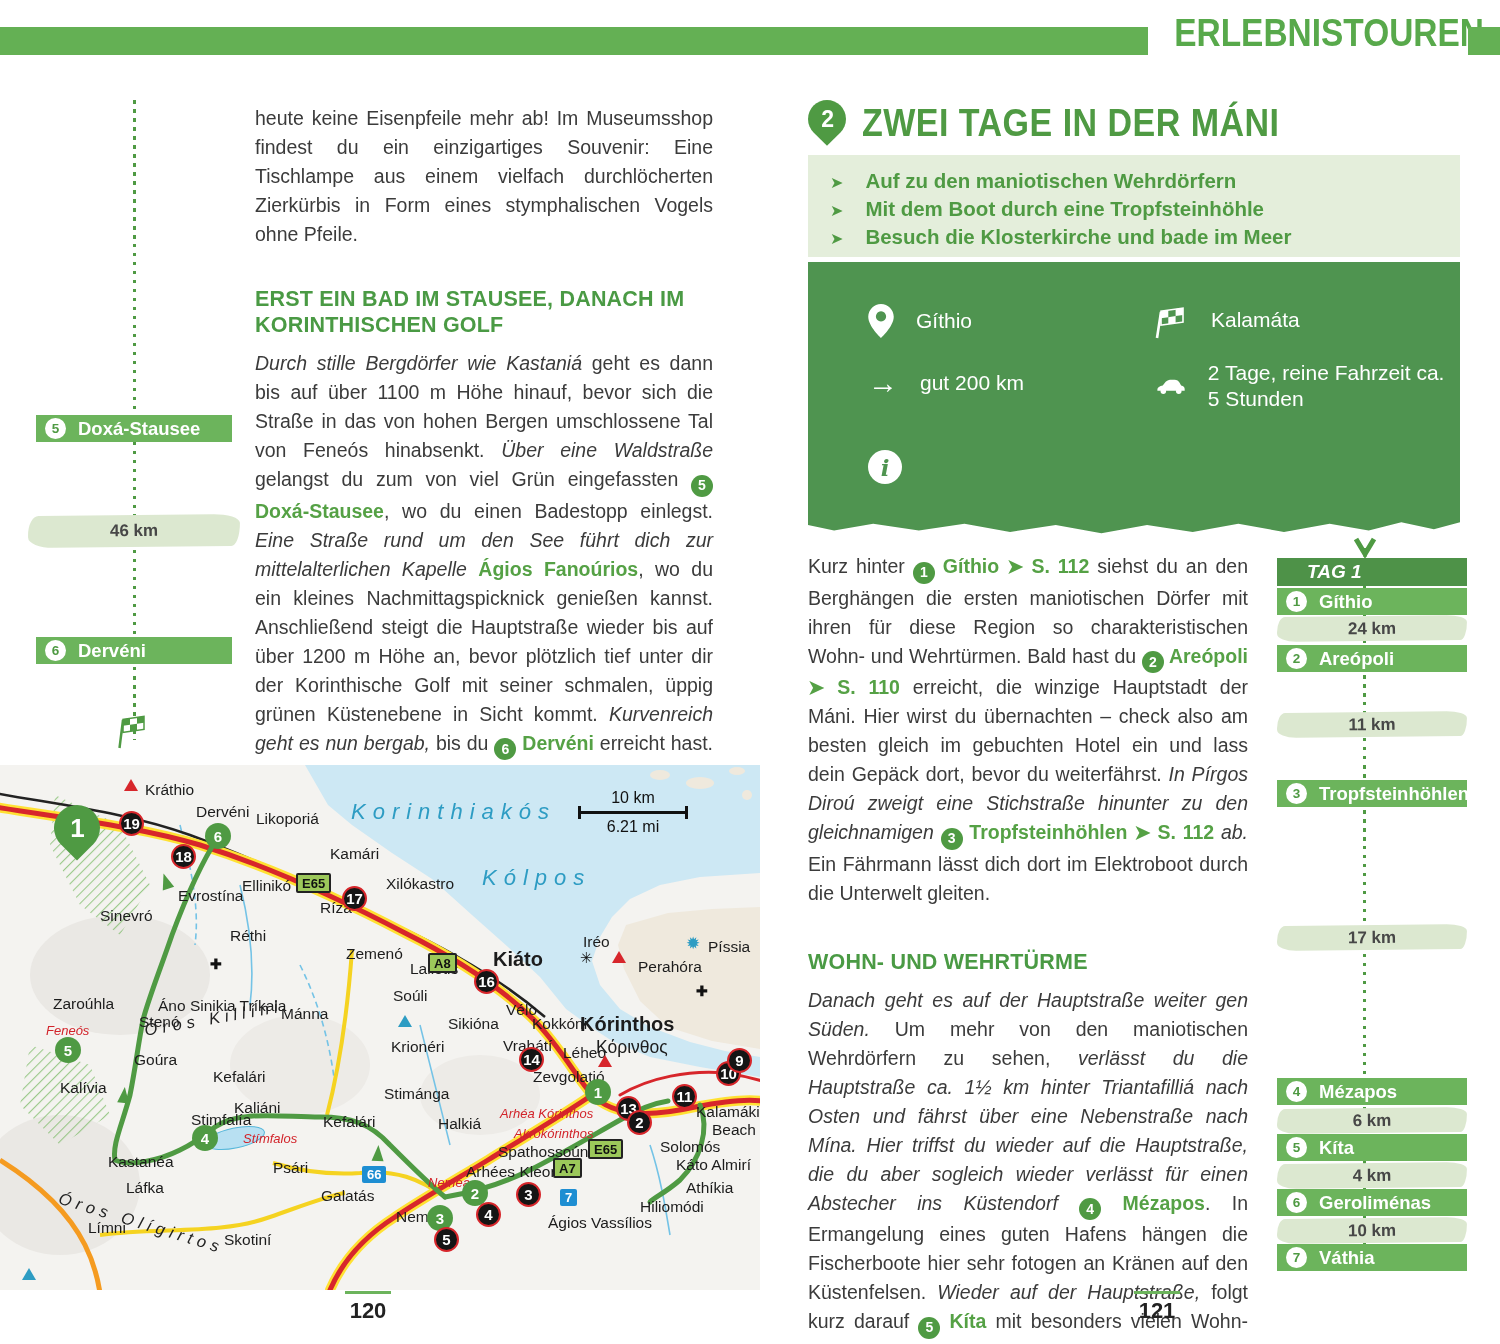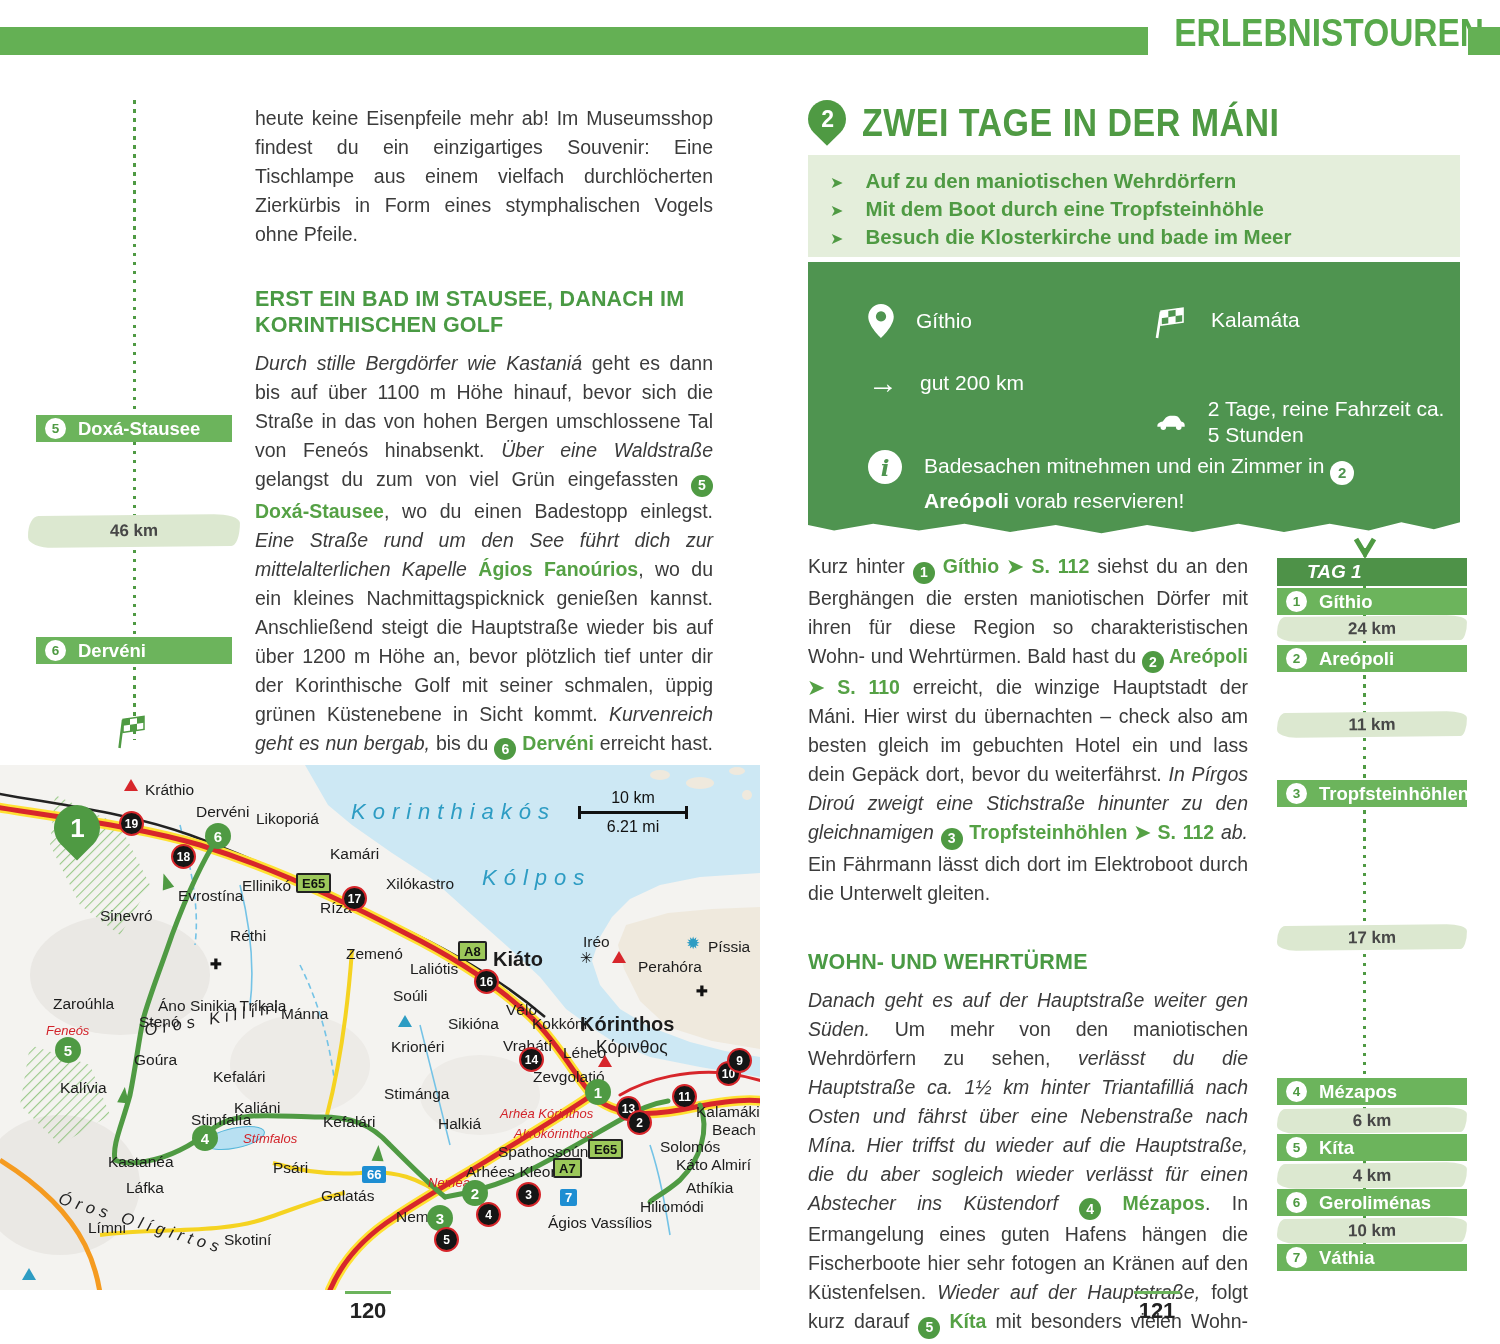--- a/index.html
+++ b/index.html
@@ -61,21 +61,21 @@
   
   .map{position:absolute;left:0;top:765px;width:760px;height:525px;overflow:hidden;background:#f4f3f0;}
   .map svg{position:absolute;left:0;top:0;}
   .maplabel{position:absolute;white-space:nowrap;font-size:15.5px;color:#1c1c1c;transform-origin:left top;}
   .maplabel.tb{font-weight:bold;font-size:20px;}
   .maplabel.greek{font-size:17.5px;}
   .maplabel.sea{color:#2d9cc3;font-style:italic;font-size:22px;letter-spacing:7px;}
   .maplabel.red{color:#d2232a;font-style:italic;font-size:13px;}
   .maplabel.mtn{font-style:italic;letter-spacing:5px;font-size:16.5px;color:#222;}
   .mapmarker{position:absolute;display:flex;align-items:center;justify-content:center;}
-  .mk-black{width:21px;height:21px;border-radius:50%;background:#151515;border:2px solid #d7262b;color:#fff;font-weight:bold;font-size:12px;}
+  .mk-black{width:21px;height:21px;border-radius:50%;background:#151515;border:2px solid #d7262b;color:#fff;font-weight:bold;font-size:15px;}
   .mk-green{width:26px;height:26px;border-radius:50%;background:#4f9a43;color:#fff;font-weight:bold;font-size:15px;}
   .mk-pin{width:46px;height:46px;border-radius:50% 50% 50% 0;transform:rotate(-45deg);background:#4f9a43;}
   .mk-pin span{transform:rotate(45deg);color:#fff;font-weight:bold;font-size:26px;}
   .mk-bdg{background:#9cc85a;border:2px solid #222;color:#111;font-weight:bold;font-size:13px;padding:0 4px;height:16px;border-radius:2px;}
   .mk-bdgb{background:#1e8ed2;color:#fff;font-weight:bold;font-size:13px;padding:0 5px;height:17px;border-radius:2px;}
   .mk-tri{width:0;height:0;border-left:7px solid transparent;border-right:7px solid transparent;border-bottom:12px solid #d7262b;}
   .mk-trib{width:0;height:0;border-left:7px solid transparent;border-right:7px solid transparent;border-bottom:12px solid #2d9cc3;}
   .mk-lh{color:#111;font-size:15px;}
   .mk-sun{color:#2d9cc3;font-size:17px;}
   .mk-cross{color:#111;font-size:14px;font-weight:bold;}
@@ -163,31 +163,30 @@
         <rect x="13.3" y="11" width="7.3" height="7" fill="#fff"></rect>
       </g>
       <line x1="6" y1="12" x2="2" y2="38" stroke="#fff" stroke-width="2.6"></line>
     </svg>
     <span class="txt">Kalamáta</span>
   </div>
   <div class="fact" style="left:60px;top:108px;">
     <span class="arrow-glyph">→</span>
     <span class="txt">gut 200 km</span>
   </div>
-  <div class="fact" style="left:347px;top:98px;width:290px;margin-top:36px;">
+  <div class="fact" style="left:347px;top:98px;width:290px;">
     <svg width="44" height="26" viewBox="0 0 52 30">
       <path fill="#fff" d="M4,21 C4,17 8,15 13,14 L18,8 C20,5.5 24,4.5 28,4.5 L33,4.5 C37,4.5 39.5,6.5 41.5,9.5 L44,14 C48,15 50,17 50,20 L50,23 L4,23 Z"></path>
       <circle cx="14" cy="24" r="4.6" fill="#fff"></circle>
         <circle cx="40" cy="24" r="4.6" fill="#fff"></circle>
     </svg>
     <span class="txt">2 Tage, reine Fahrzeit ca. 5 Stunden</span>
   </div>
   <div class="fact" style="left:60px;top:188px;width:560px;align-items:flex-start;">
     <span class="circle-i">i</span>
-    <span class="txt" style="line-height:31px;"><span>Badesachen mitnehmen und ein Zimmer in </span><span class="seg-wn">2</span><span class="seg-bw"> Areópoli</span><span> vorab reservieren!</span></span>
   </div>
 </div>
 
 <div class="col-right">
   <p class="body-p"><span>Kurz hinter </span><span class="seg-gn">1</span><span class="seg-g"> Gíthio ➤ S. 112</span><span> siehst du an den Berghängen die ersten maniotischen Dörfer mit ihren für diese Region so charakteristischen Wohn- und Wehrtürmen. Bald hast du </span><span class="seg-gn">2</span><span class="seg-g"> Areópoli ➤ S. 110</span><span> erreicht, die winzige Hauptstadt der Máni. Hier wirst du übernachten – check also am besten gleich im gebuchten Hotel ein und lass dein Gepäck dort, bevor du weiterfährst. </span><span class="seg-i">In Pírgos Diroú zweigt eine Stichstraße hinunter zu den gleichnamigen </span><span class="seg-gn">3</span><span class="seg-g"> Tropfsteinhöhlen ➤ S. 112</span><span class="seg-i"> ab.</span><span> Ein Fährmann lässt dich dort im Elektroboot durch die Unterwelt gleiten.</span></p>
   <h3 class="sec-h">WOHN- UND WEHRTÜRME</h3>
   <p class="body-p"><span class="seg-i">Danach geht es auf der Hauptstraße weiter gen Süden.</span><span> Um mehr von den maniotischen Wehrdörfern zu sehen, </span><span class="seg-i">verlässt du die Hauptstraße ca. 1½ km hinter Triantafilliá nach Osten und fährst über eine Nebenstraße nach Mína. Hier triffst du wieder auf die Hauptstraße, die du aber sogleich wieder verlässt für einen Abstecher ins Küstendorf </span><span class="seg-gn">4</span><span class="seg-g"> Mézapos</span><span>. In Ermangelung eines guten Hafens hängen die Fischerboote hier sehr fotogen an Kränen auf den Küstenfelsen. </span><span class="seg-i">Wieder auf der Hauptstraße,</span><span> folgt kurz darauf </span><span class="seg-gn">5</span><span class="seg-g"> Kíta</span><span> mit besonders vielen Wohn- und Wehrtürmen. Im Hafenort </span><span class="seg-g"> Geroliménas ➤ S. 113</span></p>
 </div>
 
 <div class="tl side-tl" style="left:1277px;top:536px;width:190px;height:808px;">
@@ -358,21 +357,21 @@
       <div class="mapmarker mk-black" style="left: 519px; top: 282px;">14</div>
       <div class="mapmarker mk-black" style="left: 616px; top: 331px;">13</div>
       <div class="mapmarker mk-black" style="left: 627px; top: 345px;">2</div>
       <div class="mapmarker mk-black" style="left: 672px; top: 319px;">11</div>
       <div class="mapmarker mk-black" style="left: 716px; top: 296px;">10</div>
       <div class="mapmarker mk-black" style="left: 727px; top: 283px;">9</div>
       <div class="mapmarker mk-black" style="left: 516px; top: 417px;">3</div>
       <div class="mapmarker mk-black" style="left: 476px; top: 437px;">4</div>
       <div class="mapmarker mk-black" style="left: 434px; top: 462px;">5</div>
       <div class="mapmarker mk-bdg" style="left: 296px; top: 108px;">E65</div>
-      <div class="mapmarker mk-bdg" style="left: 428px; top: 176px; margin-left: 30px;">A8</div>
+      <div class="mapmarker mk-bdg" style="left: 428px; top: 188px;">A8</div>
       <div class="mapmarker mk-bdg" style="left: 588px; top: 374px;">E65</div>
       <div class="mapmarker mk-bdg" style="left: 553px; top: 393px;">A7</div>
       <div class="mapmarker mk-bdgb" style="left: 362px; top: 401px;">66</div>
       <div class="mapmarker mk-bdgb" style="left: 560px; top: 424px;">7</div>
       <div class="mapmarker mk-tri" style="left: 124px; top: 14px;"></div>
       <div class="mapmarker mk-tri" style="left: 612px; top: 186px;"></div>
       <div class="mapmarker mk-tri" style="left: 598px; top: 290px;"></div>
       <div class="mapmarker mk-trib" style="left: 398px; top: 250px;"></div>
       <div class="mapmarker mk-trib" style="left: 22px; top: 503px;"></div>
       <div class="mapmarker mk-lh" style="left: 580px; top: 184px;">✳</div>

